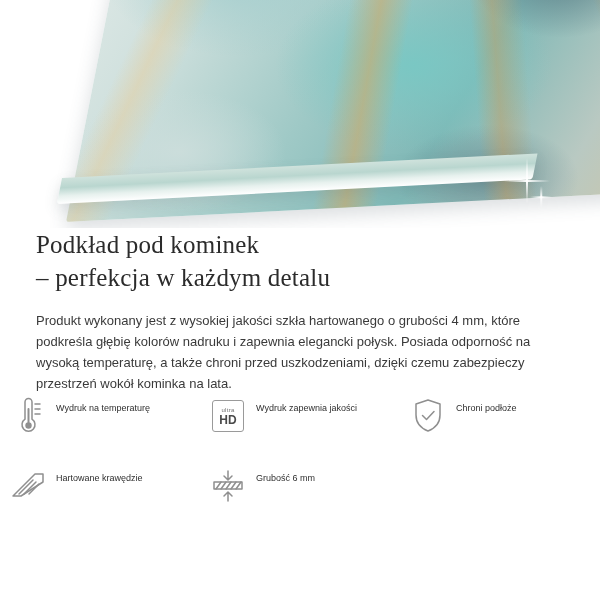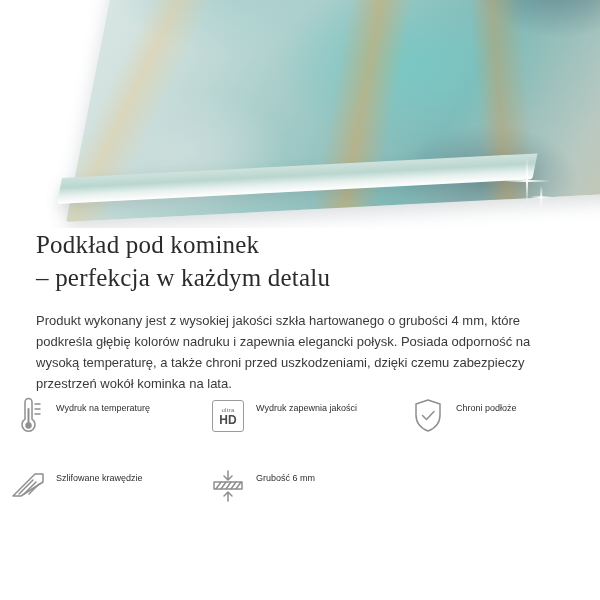--- a/index.html
+++ b/index.html
@@ -213,21 +213,21 @@
     </div>
 
 
     <div class="feature">
       <div class="ico">
         <svg width="38" height="32" viewBox="0 0 38 32" fill="none" stroke="#8f8f8f" stroke-width="1.5" stroke-linecap="round" stroke-linejoin="round">
           <path d="M4 26L26 4h8v8L12 26H4z" stroke-width="1.5"></path>
           <path d="M10 24l14-14M15 24l12-12M20 24l10-10"></path>
         </svg>
       </div>
-      <div class="cap">Szlifowane krawędzie</div>
+      <div class="cap">Hartowane krawędzie</div>
     </div>
 
     <div class="feature">
       <div class="ico">
         <svg width="40" height="34" viewBox="0 0 40 34" fill="none" stroke="#8f8f8f" stroke-width="1.5" stroke-linecap="round" stroke-linejoin="round">
           <path d="M20 2v8M16 7l4 4 4-4"></path>
           <rect x="6" y="13" width="28" height="7"></rect>
           <path d="M8 20l5-7M13 20l5-7M18 20l5-7M23 20l5-7M28 20l5-7"></path>
           <path d="M20 32v-8M16 27l4-4 4 4"></path>
         </svg>

